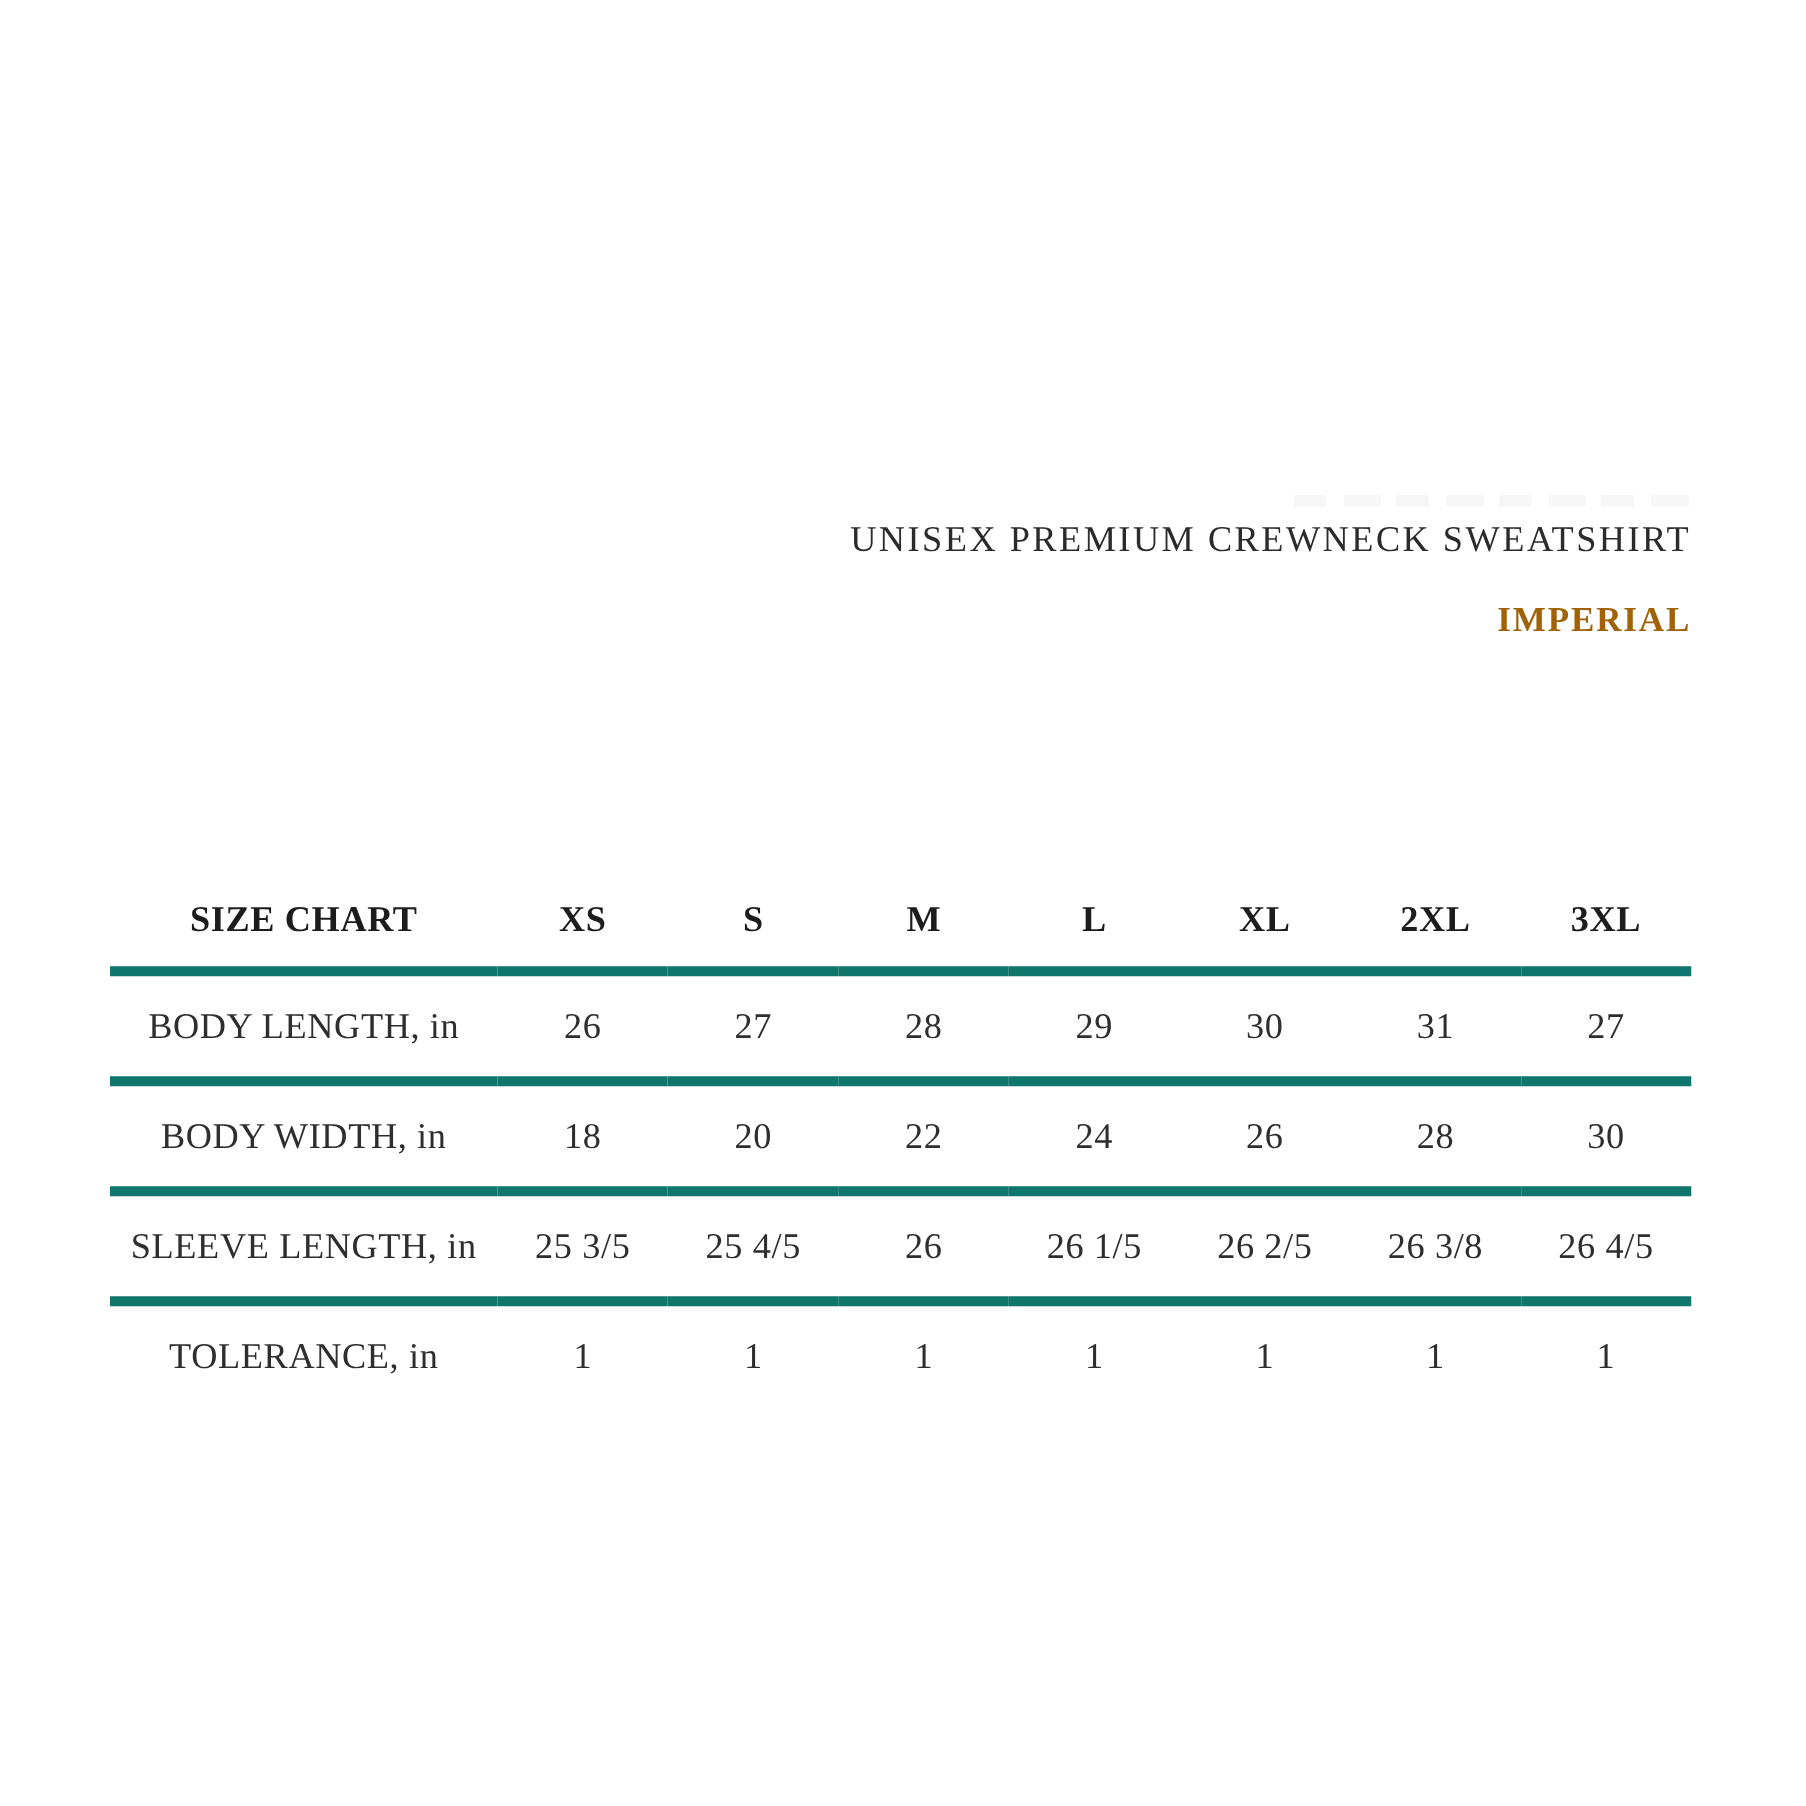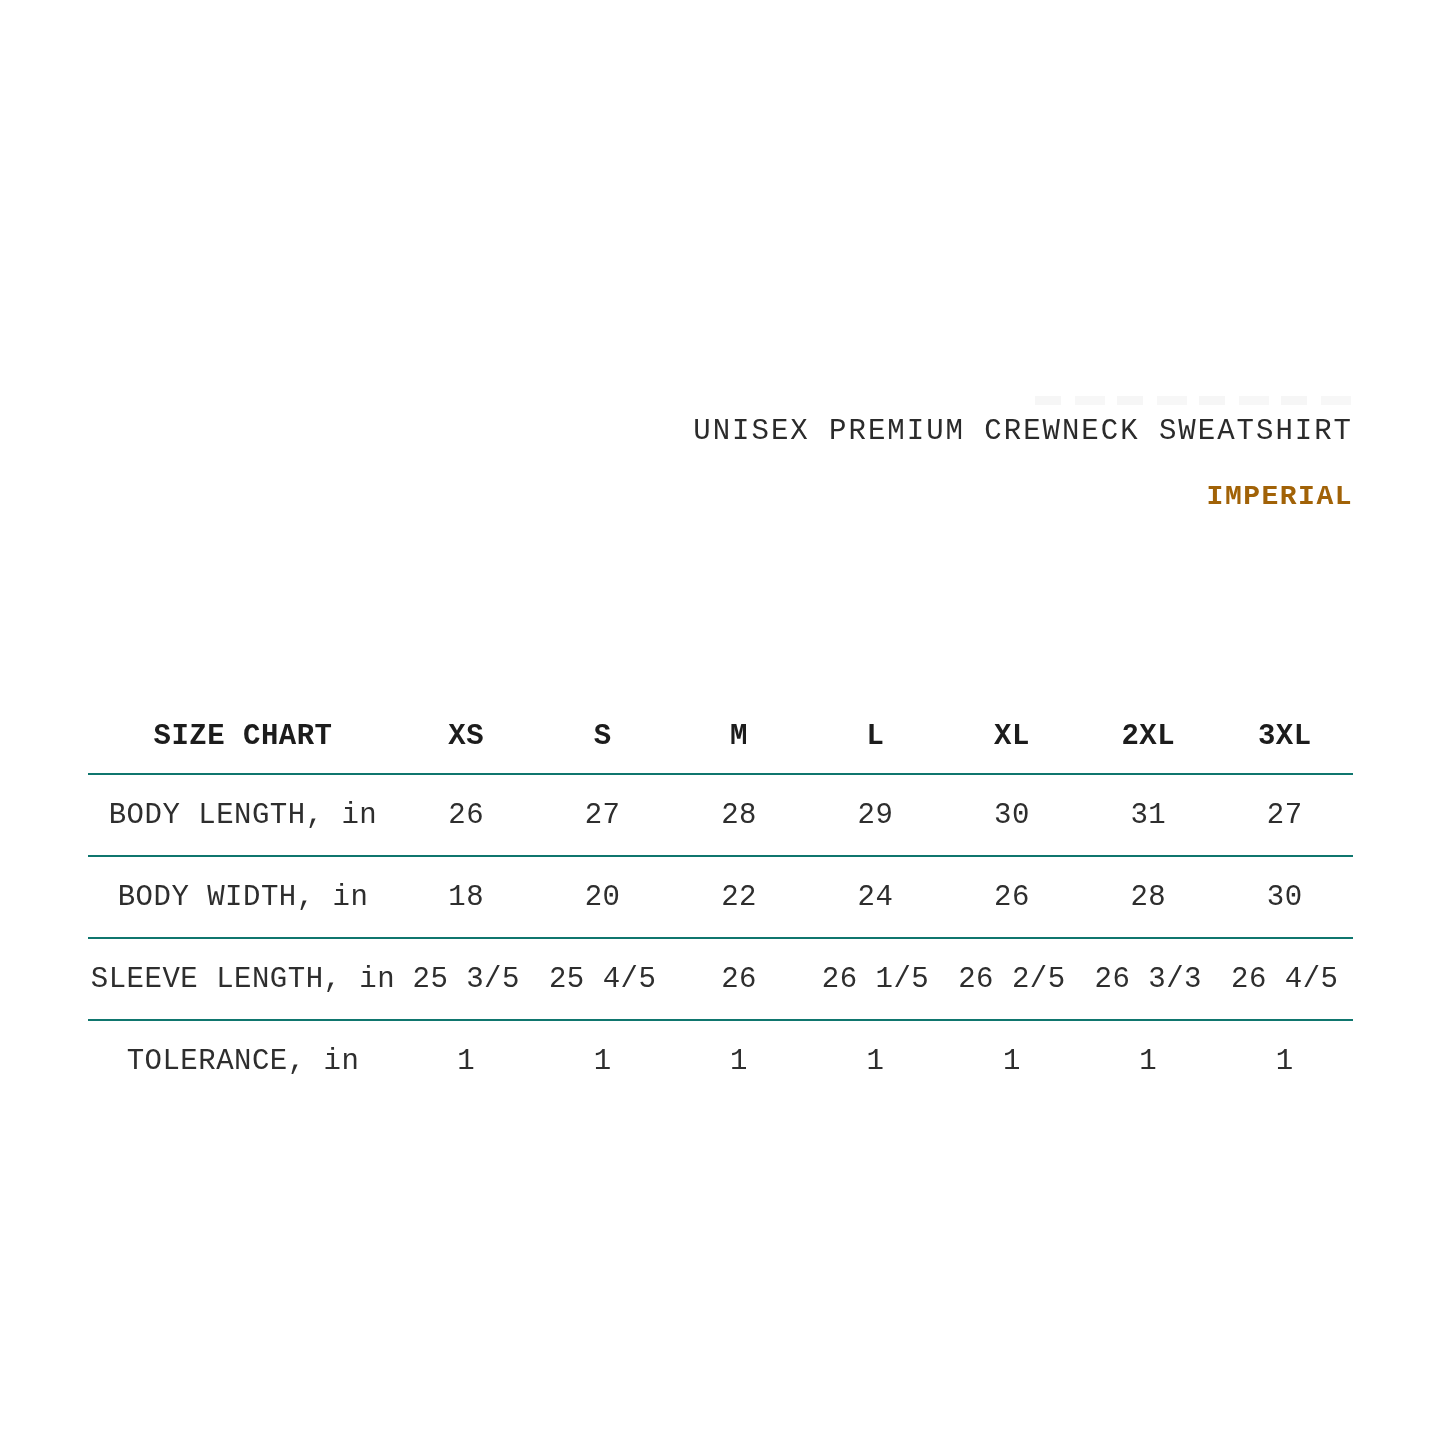--- a/index.html
+++ b/index.html
@@ -5,21 +5,21 @@
   html, body {
     margin: 0;
     padding: 0;
     background: #ffffff;
   }
   .canvas {
     position: relative;
     width: 1441px;
     height: 1445px;
     background: #ffffff;
-    font-family: Liberation Mono, monospace;
+    font-family: Liberation Serif, serif;
     overflow: hidden;
   }
 
   
   .header-block {
     position: absolute;
     top: 396px;
     right: 88px;
     text-align: right;
   }
@@ -83,21 +83,21 @@
     text-align: center;
   }
   table.size-table th.row-head,
   table.size-table td.row-head {
     text-align: center;
   }
   table.size-table tbody td,
   table.size-table tbody th {
     height: 80px;
     font-weight: normal;
-    border-top: 2px solid #0f766e;
+    border-top: 8px solid #0f766e;
   }
 </style>
 </head>
 <body>
 
 <div class="canvas">
 
   <div class="header-block">
     <div class="cropped-remnant"></div>
     <div class="product-title">UNISEX PREMIUM CREWNECK SWEATSHIRT</div>
@@ -149,21 +149,21 @@
           <td>28</td>
           <td>30</td>
         </tr>
         <tr>
           <td class="row-head">SLEEVE LENGTH, in</td>
           <td>25 3/5</td>
           <td>25 4/5</td>
           <td>26</td>
           <td>26 1/5</td>
           <td>26 2/5</td>
-          <td>26 3/3</td>
+          <td>26 3/8</td>
           <td>26 4/5</td>
         </tr>
         <tr>
           <td class="row-head">TOLERANCE, in</td>
           <td>1</td>
           <td>1</td>
           <td>1</td>
           <td>1</td>
           <td>1</td>
           <td>1</td>

